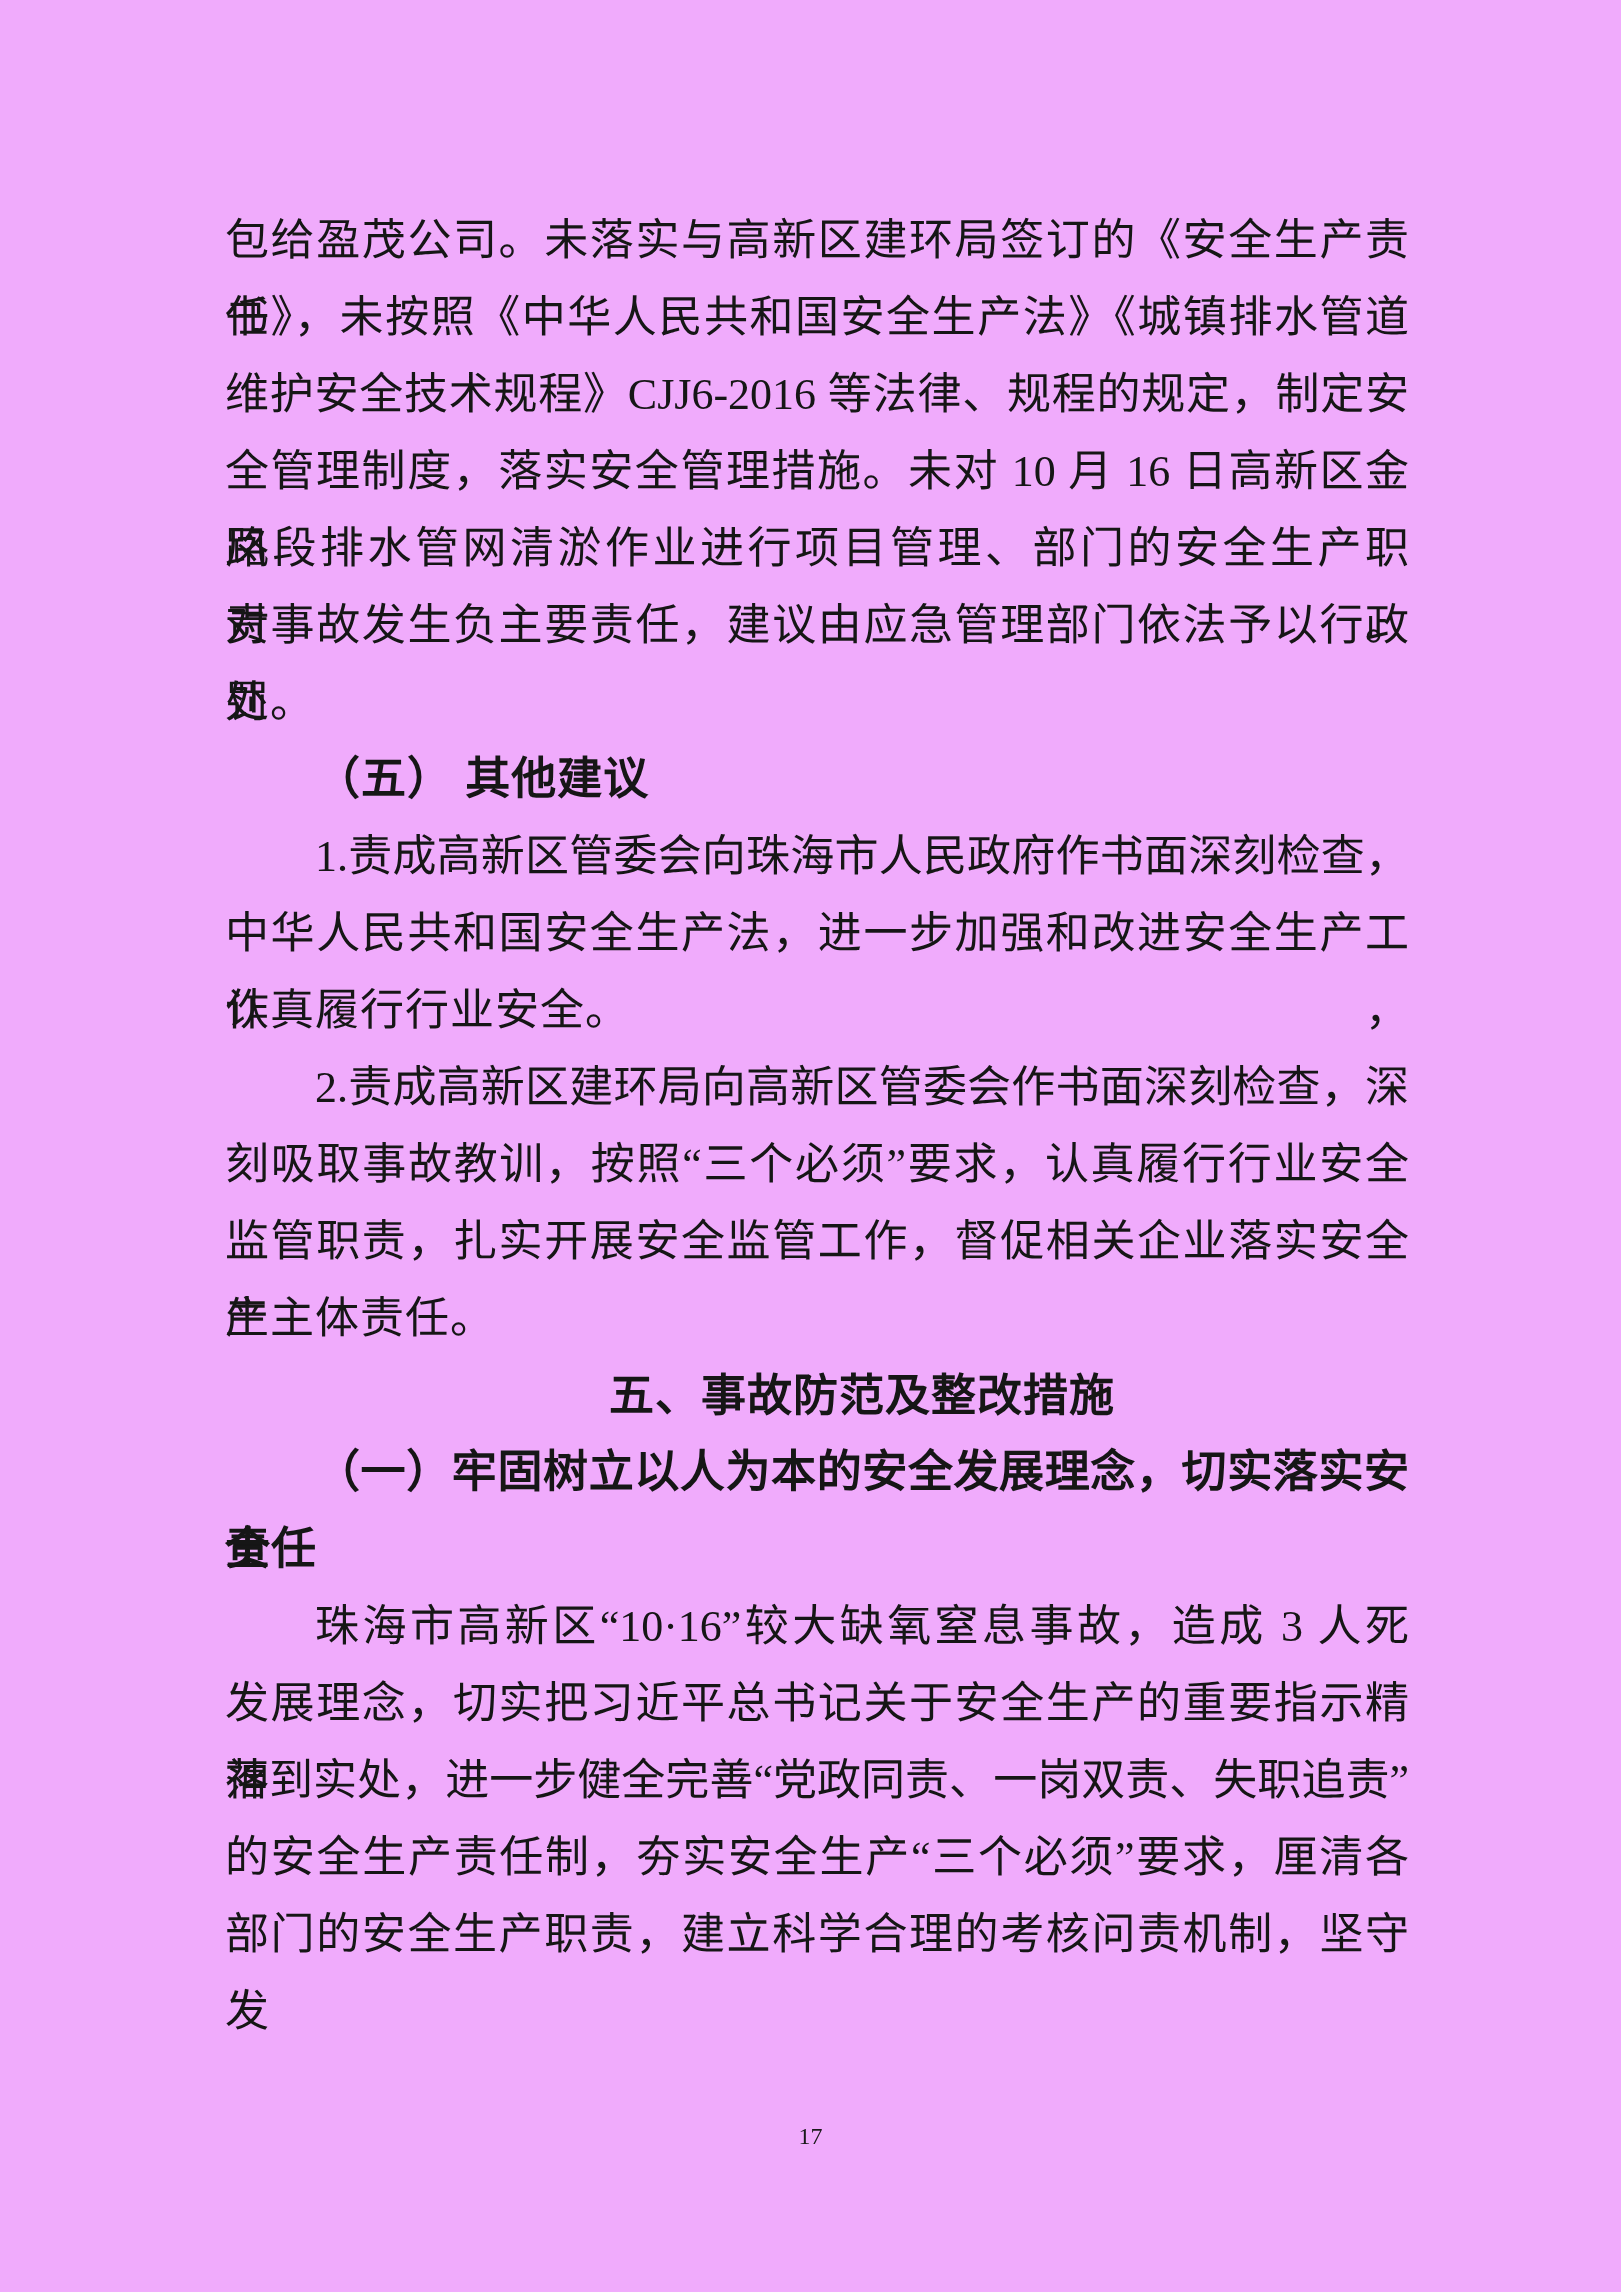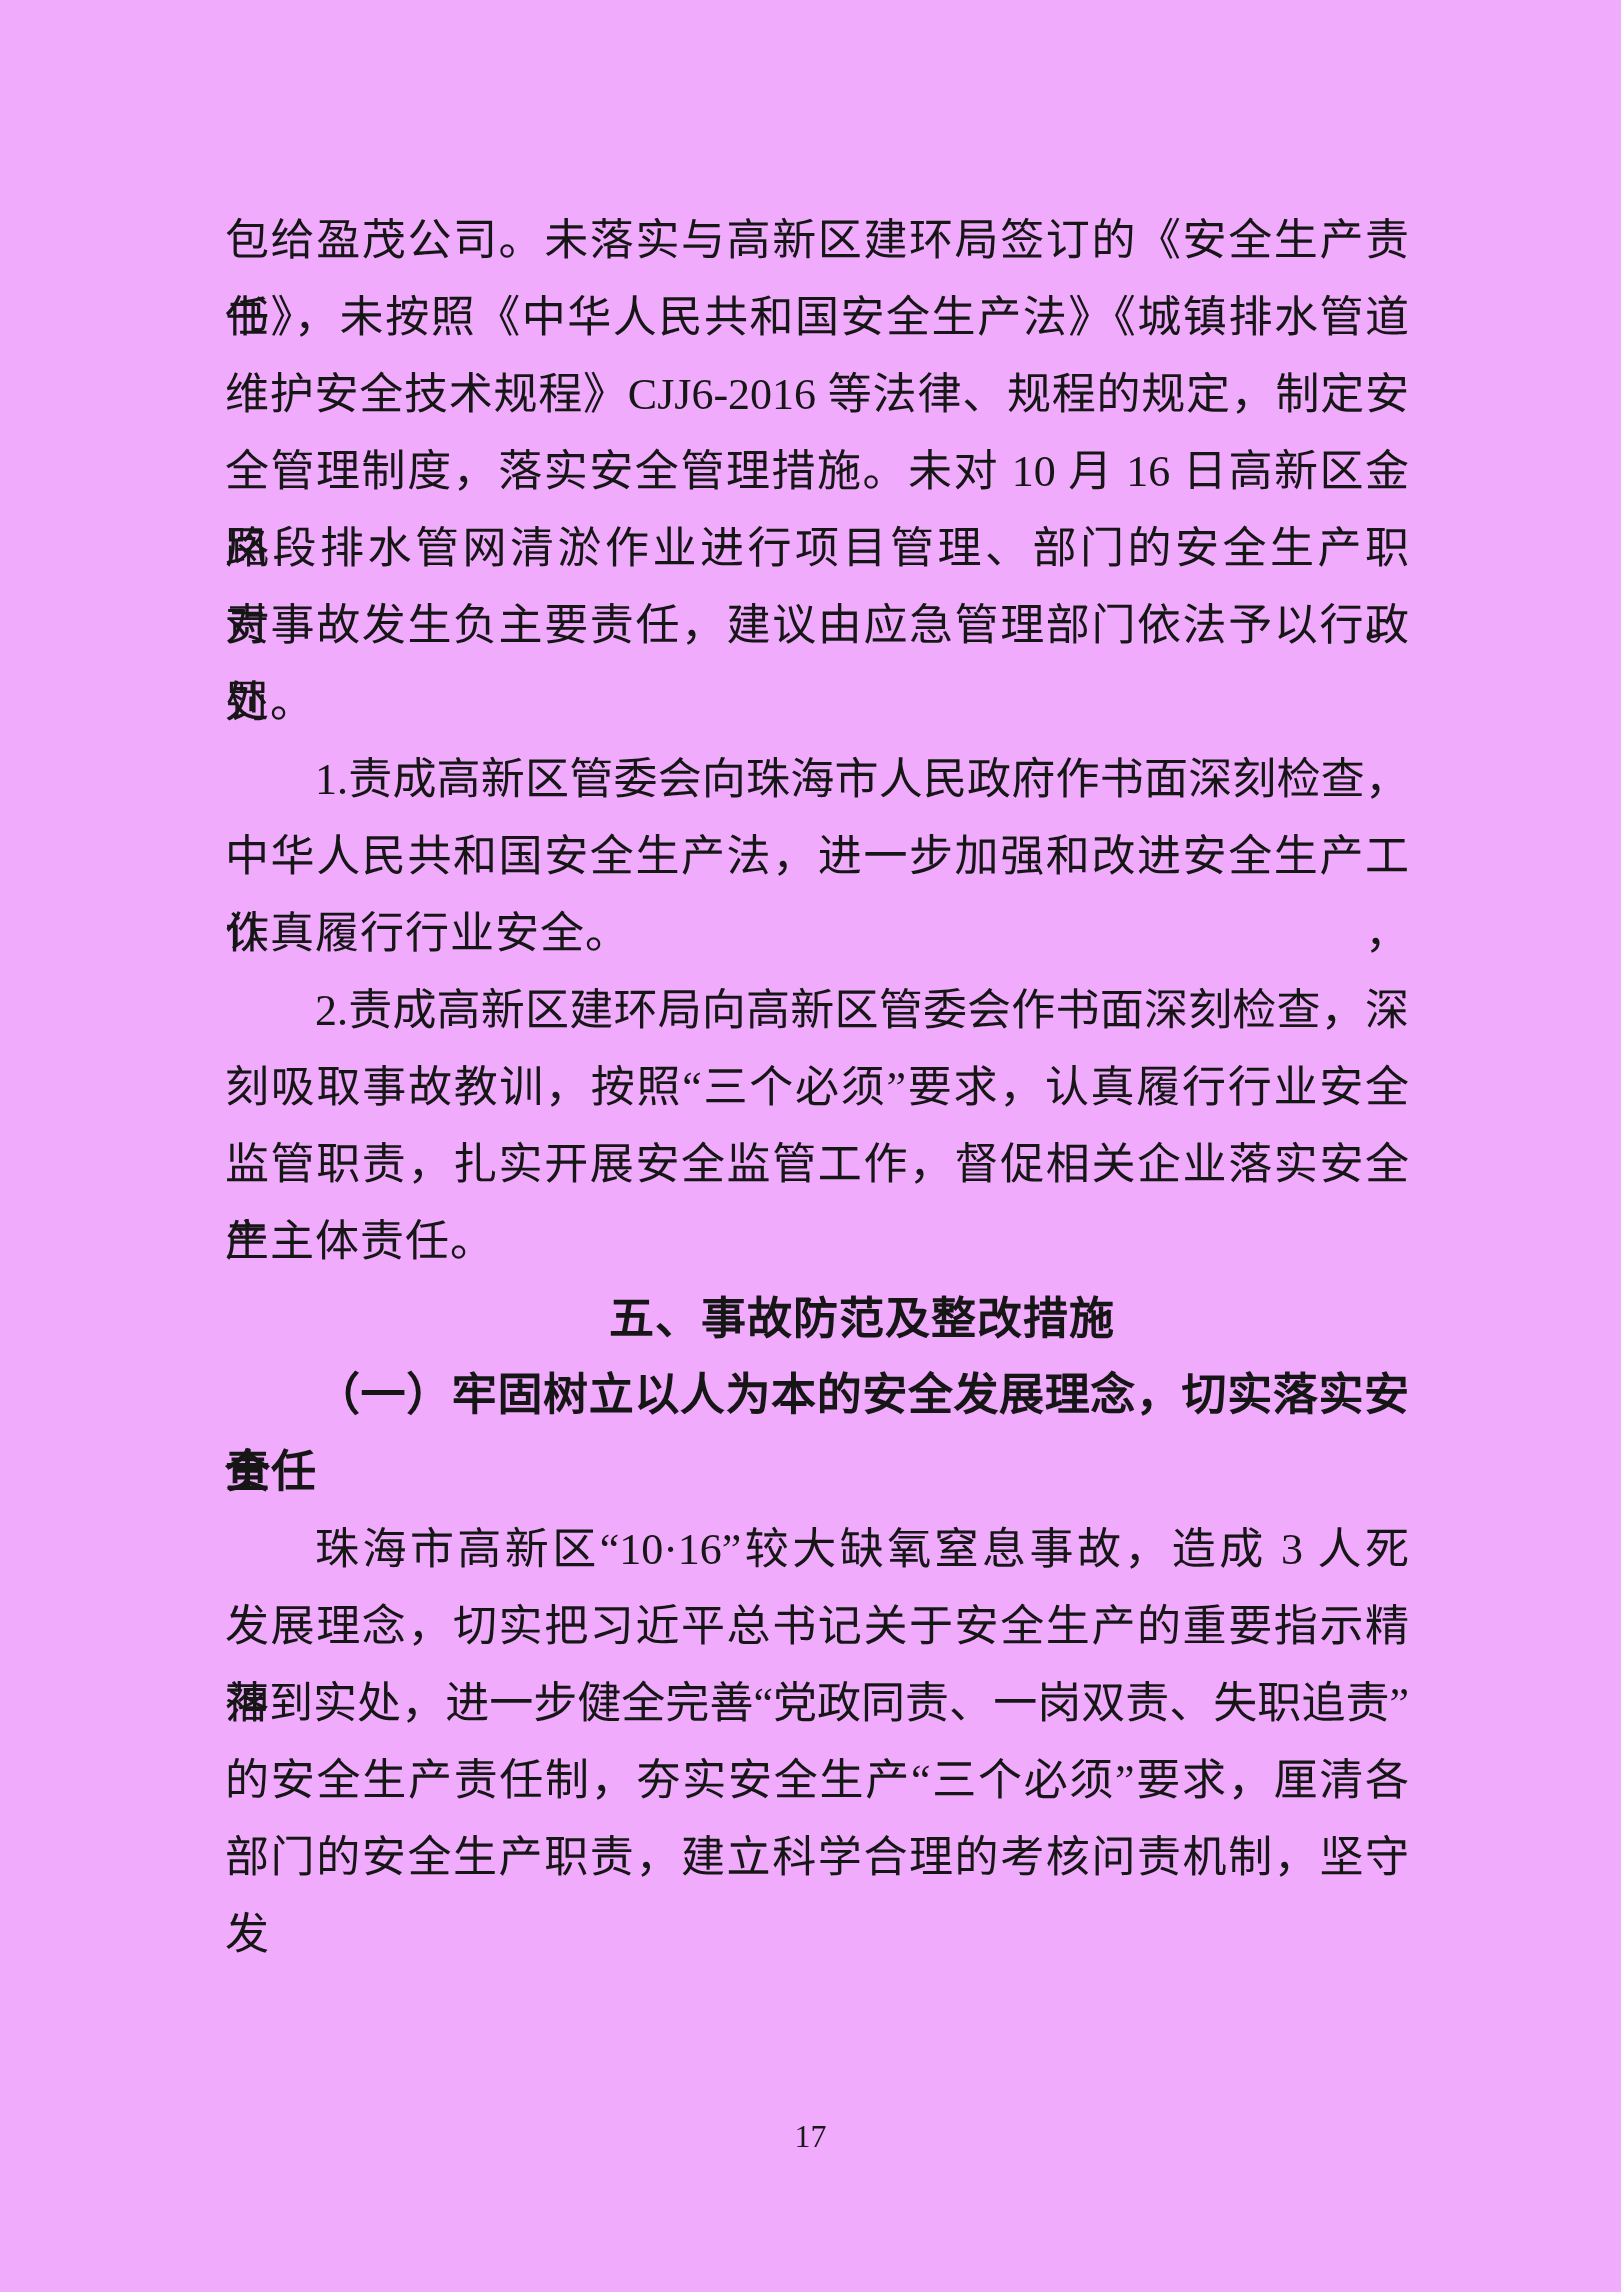--- a/index.html
+++ b/index.html
@@ -51,38 +51,39 @@
     font-size: 45px;
     font-family: "Liberation Sans", sans-serif;
     text-align: center;
   }
   .page-number {
     position: absolute;
     top: 2117px;
     left: 0;
     width: 100%;
     text-align: center;
-    font-size: 32px;
+    font-size: 24px;
     line-height: 39px;
     font-family: "Liberation Serif", serif;
     color: #1a1a1a;
   }
 </style>
 </head>
 <body>
 
 <div class="page">
   <div class="content">
     <div class="line fill">包给盈茂公司。未落实与高新区建环局签订的《安全生产责任</div>
     <div class="line fill">书》，未按照《中华人民共和国安全生产法》《城镇排水管道</div>
     <div class="line fill">维护安全技术规程》CJJ6-2016 等法律、规程的规定，制定安</div>
     <div class="line fill">全管理制度，落实安全管理措施。未对 10 月 16 日高新区金凤</div>
     <div class="line fill">路段排水管网清淤作业进行项目管理、部门的安全生产职责。</div>
     <div class="line fill">对事故发生负主要责任，建议由应急管理部门依法予以行政处</div>
     <div class="line">罚。</div>
+    <div class="line h-kai indent">（五） 其他建议</div>
     <div class="line fill indent">1.责成高新区管委会向珠海市人民政府作书面深刻检查，</div>
     <div class="line fill">中华人民共和国安全生产法，进一步加强和改进安全生产工作，</div>
     <div class="line">认真履行行业安全。</div>
     <div class="line fill indent">2.责成高新区建环局向高新区管委会作书面深刻检查，深</div>
     <div class="line fill">刻吸取事故教训，按照“三个必须”要求，认真履行行业安全</div>
     <div class="line fill">监管职责，扎实开展安全监管工作，督促相关企业落实安全生</div>
     <div class="line">产主体责任。</div>
     <div class="line h-hei indent">五、事故防范及整改措施</div>
     <div class="line h-kai fill indent">（一）牢固树立以人为本的安全发展理念，切实落实安全</div>
     <div class="line h-kai">责任</div>

